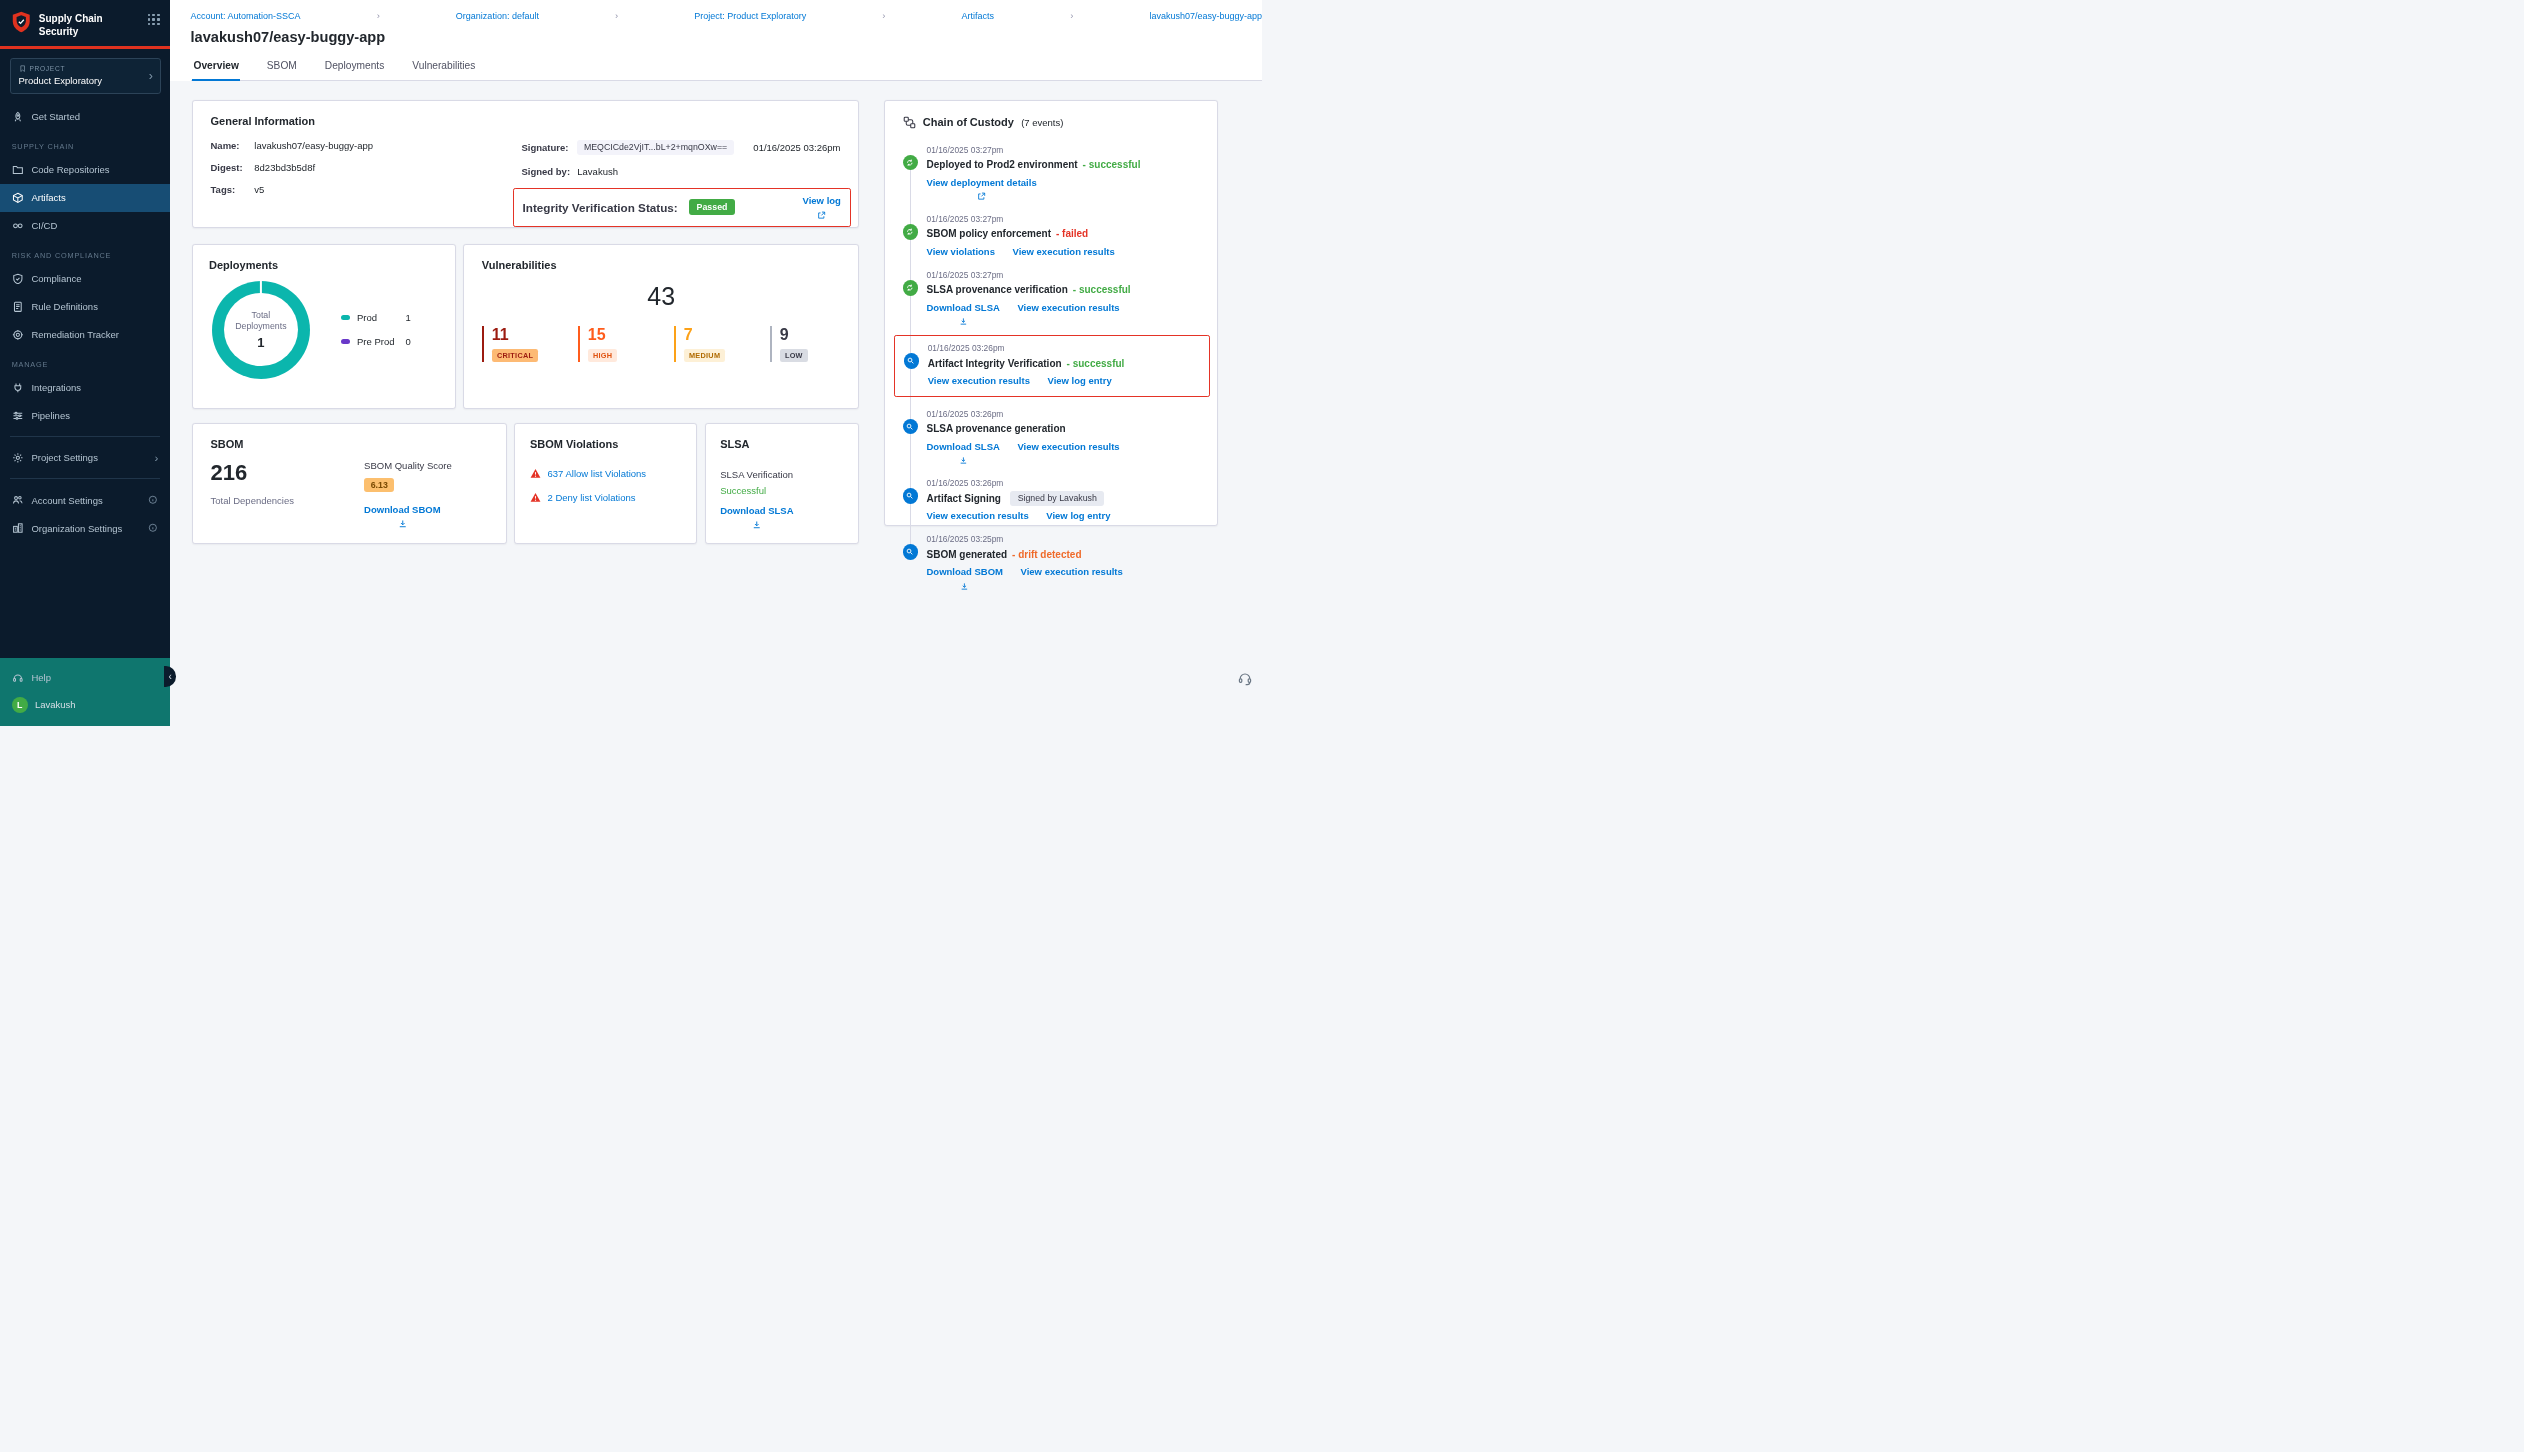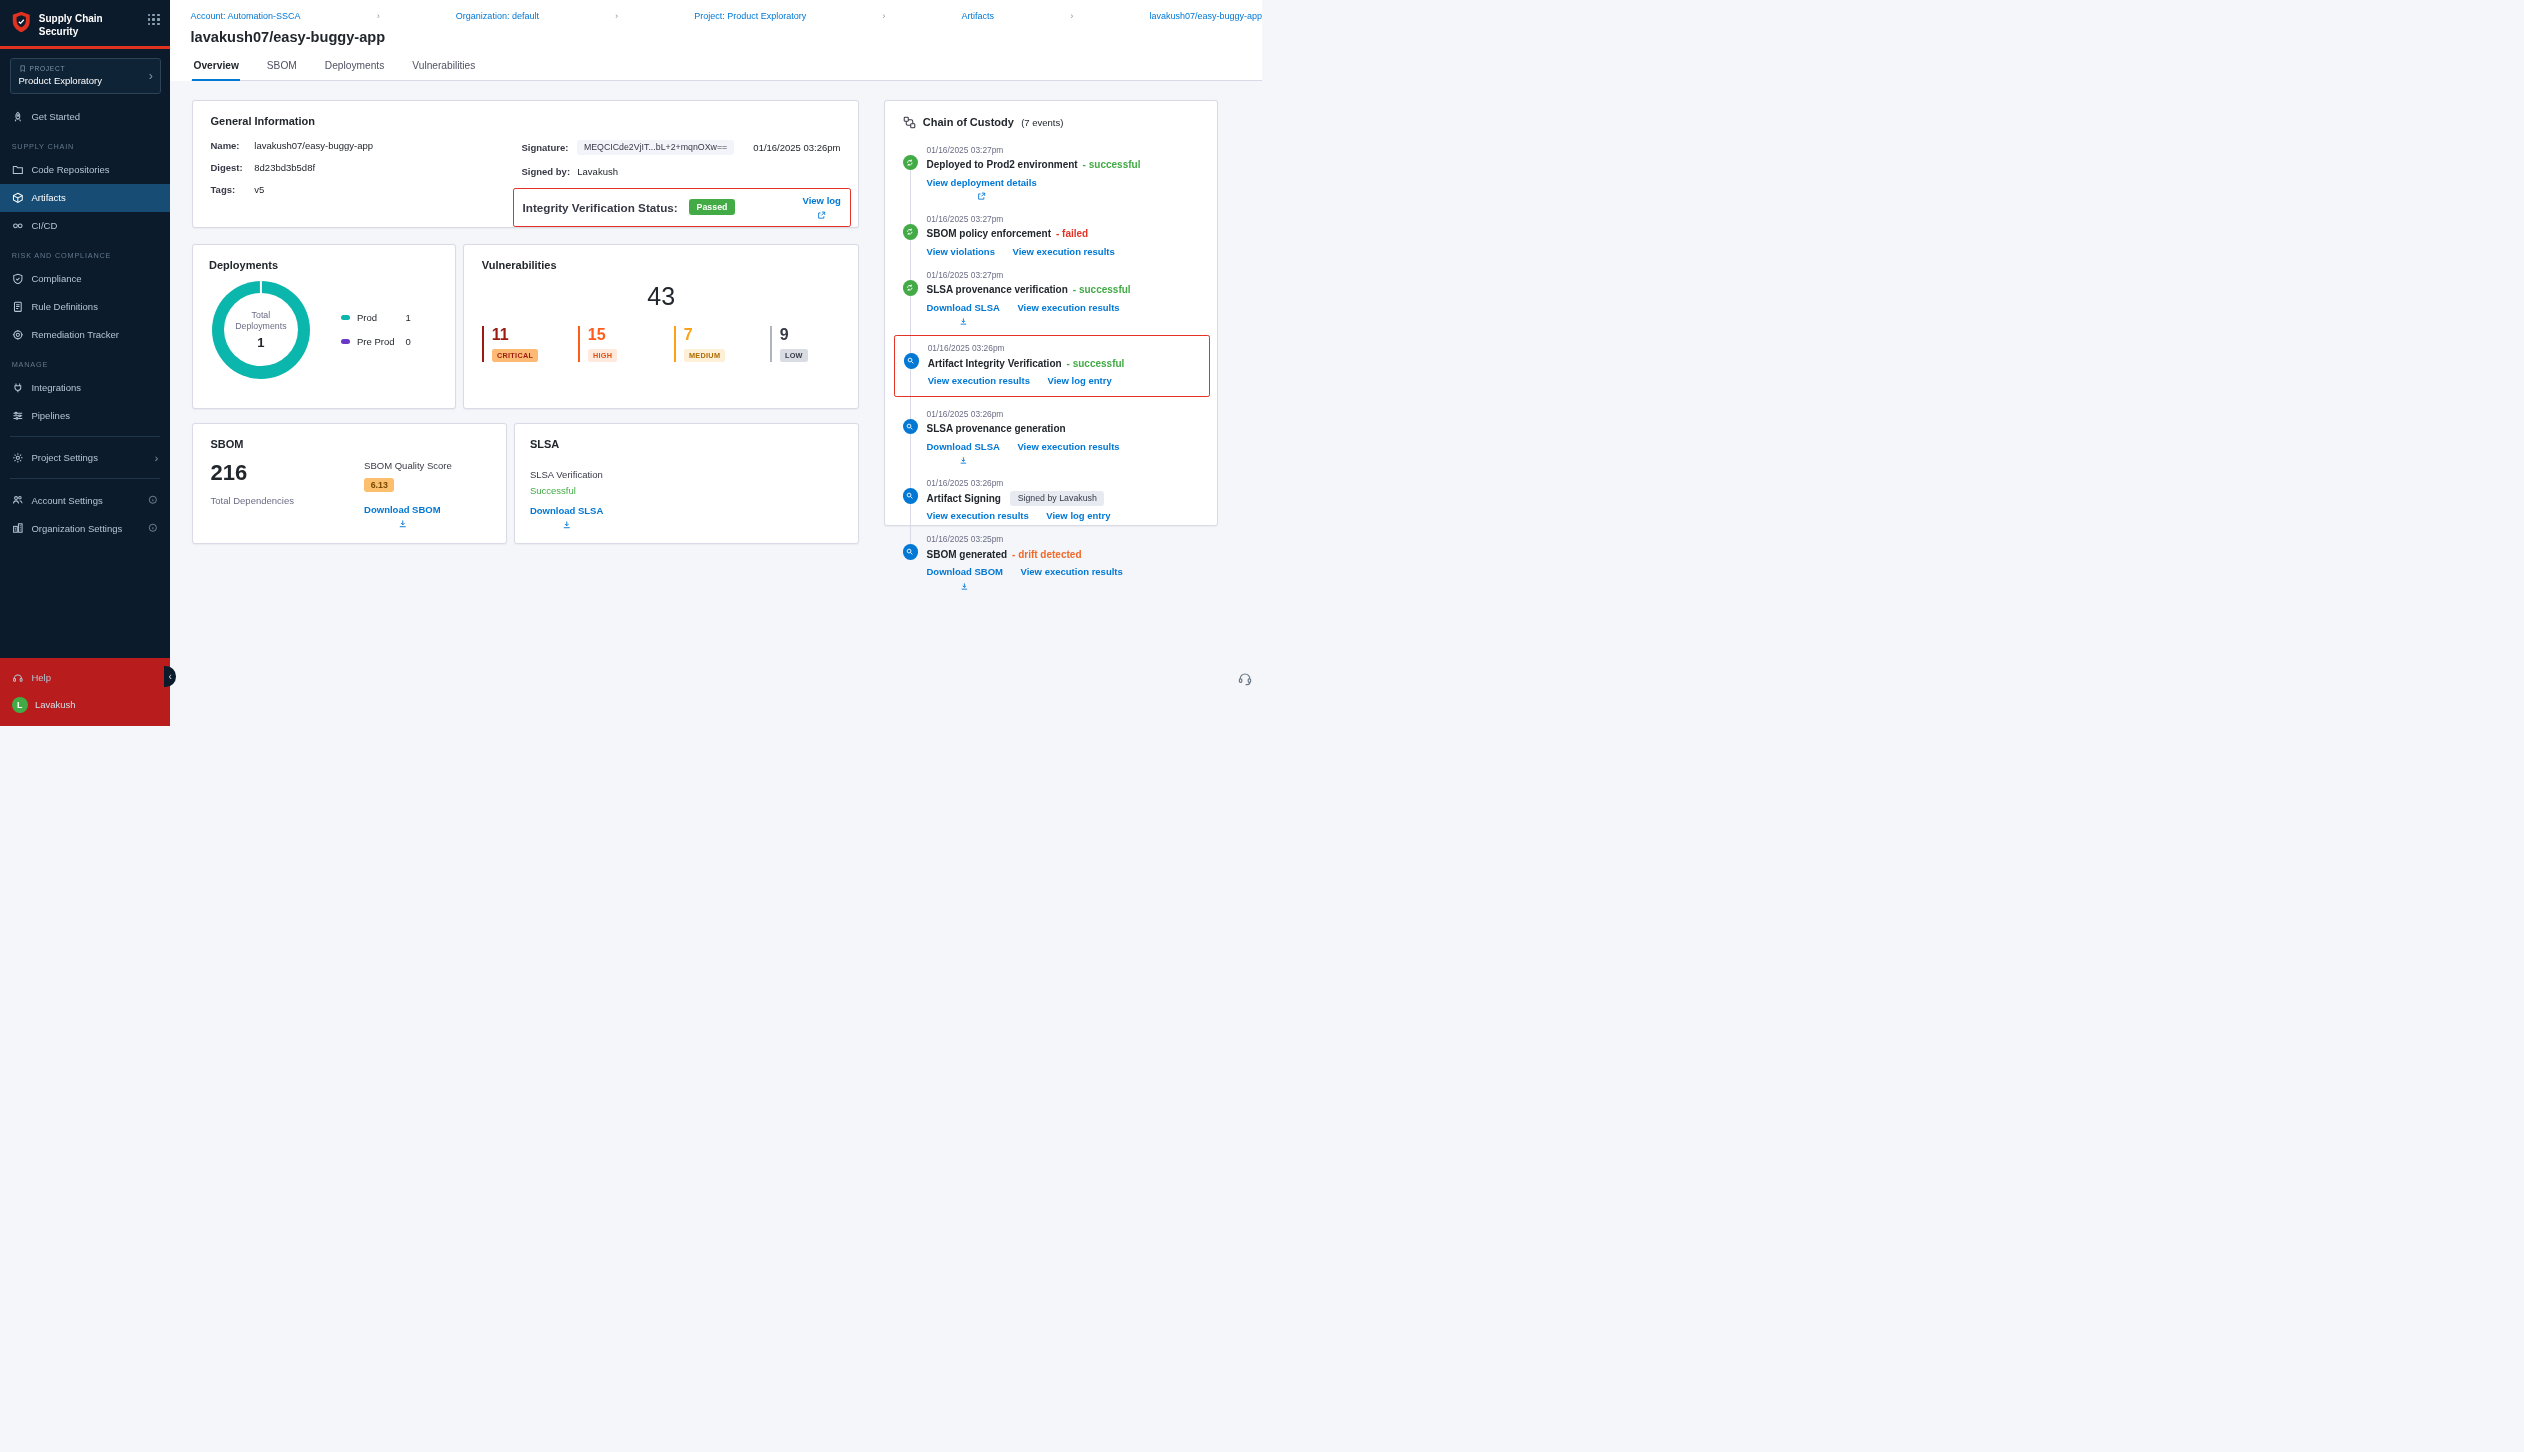--- a/index.html
+++ b/index.html
@@ -40,21 +40,21 @@
     display: flex; align-items: center; gap: 8px; height: 28px;
     padding: 0 11.7px; font-size: 9.5px; color: #b5c5d2; cursor: pointer; white-space: nowrap;
   }
   .nav-item svg { flex: 0 0 11.7px; }
   .nav-item.active { background: #174d74; color: #fff; }
   .nav-section { font-size: 7.3px; letter-spacing: 0.8px; color: #64798c; padding: 11.7px 11.7px 4.4px; }
   .nav-divider { border: none; border-top: 0.7px solid #20354a; margin: 6.6px 10.2px; }
   .right-ico { margin-left: auto; color: #7f95a8; display: flex; align-items: center; }
   .chev-txt { font-size: 11.7px; line-height: 1; }
 
-  .sb-bottom { background: #b91c1c; padding: 5.8px 0 8.8px; }
+  .sb-bottom { background: #0f766e; padding: 5.8px 0 8.8px; }
   .sb-bottom .nav-item { height: 29px; }
   .user-row { display: flex; align-items: center; gap: 7.3px; padding: 4.4px 11.7px; cursor: pointer; }
   .avatar {
     width: 16px; height: 16px; border-radius: 50%; background: #42ab45; color: #fff;
     font-size: 8.8px; font-weight: bold; display: flex; align-items: center; justify-content: center;
   }
   .user-name { font-size: 9.5px; color: #d6dee6; }
 
   .sidebar-collapse {
     position: absolute; left: 164px; top: 666px; width: 12.4px; height: 20.5px;
@@ -491,20 +491,39 @@
                     <span>Download SBOM</span>
                     <svg width="9.5" height="9.5" viewBox="0 0 16 16" stroke="#0278d5" fill="none" stroke-width="1.6">
                         <path d="M8 2.5v7M5 6.8l3 3 3-3M3 13h10"></path>
                       </svg>
                   </a>
                 </div>
               </div>
             </div>
           </section>
 
+          <section class="card sbomv-card">
+            <h2>SBOM Violations</h2>
+            <div class="viol-row">
+              <svg width="11" height="11" viewBox="0 0 16 16">
+                  <path d="M8 1.6 15.2 14H.8z" fill="#e43326"></path>
+                  <path d="M8 6v3.6" stroke="#fff" stroke-width="1.4"></path>
+                  <circle cx="8" cy="11.9" r="0.9" fill="#fff"></circle>
+                </svg>
+              <a class="viol-link">637 Allow list Violations</a>
+            </div>
+            <div class="viol-row">
+              <svg width="11" height="11" viewBox="0 0 16 16">
+                  <path d="M8 1.6 15.2 14H.8z" fill="#e43326"></path>
+                  <path d="M8 6v3.6" stroke="#fff" stroke-width="1.4"></path>
+                  <circle cx="8" cy="11.9" r="0.9" fill="#fff"></circle>
+                </svg>
+              <a class="viol-link">2 Deny list Violations</a>
+            </div>
+          </section>
 
           <section class="card slsa-card">
             <h2>SLSA</h2>
             <div class="slsa-label">SLSA Verification</div>
             <div class="slsa-status">Successful</div>
             <div class="dl-row">
               <a class="link">
                 <span>Download SLSA</span>
                 <svg width="9.5" height="9.5" viewBox="0 0 16 16" stroke="#0278d5" fill="none" stroke-width="1.6">
                     <path d="M8 2.5v7M5 6.8l3 3 3-3M3 13h10"></path>

